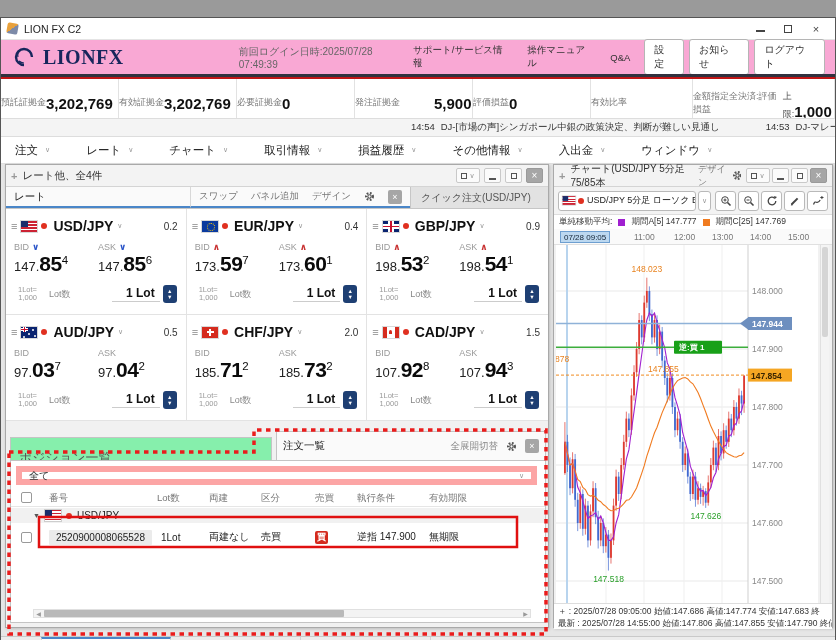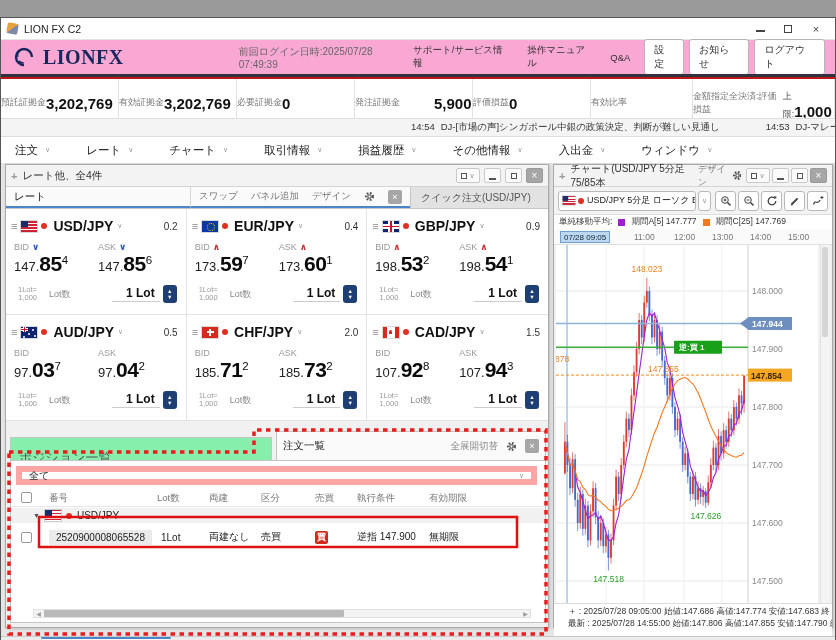--- a/index.html
+++ b/index.html
@@ -124,21 +124,21 @@
 .cselmini{width:13px;height:20px;border:1px solid #b9b9b9;border-radius:3px;background:#fff;display:flex;align-items:center;justify-content:center}
 .cbtn{width:21px;height:20px;border:1px solid #b9b9b9;border-radius:3px;background:#fff;display:flex;align-items:center;justify-content:center;margin-left:2px}
 .clegend{position:absolute;left:0;top:50px;right:0;height:14px;background:#fff;display:flex;align-items:center;gap:6px;padding-left:5px;font-size:8.5px;color:#333;white-space:nowrap}
 .swatch{display:inline-block;width:7px;height:7px;flex:none}
 .timeaxis{position:absolute;left:0;top:64px;right:0;height:16px;background:#fafafa;border-bottom:1px solid #e0e0e0}
 .tchip{position:absolute;left:6px;top:2px;height:12px;background:#bcd8f0;border:1px solid #6e9fd0;font-size:8px;color:#123;display:flex;align-items:center;padding:0 3px}
 .tlbl{position:absolute;top:3px;font-size:8.5px;color:#777}
 #chartSvg{position:absolute;left:2px;top:80px;background:#fff}
 .vscroll{position:absolute;right:3px;top:80px;width:9px;height:358px;background:#f4f4f4;border-left:1px solid #e0e0e0}
 .vs-thumb{position:absolute;left:1px;top:2px;width:6px;height:90px;background:#d5d5d5;border-radius:2px}
-.cstatus{position:absolute;left:0;top:438px;right:0;height:33px;background:#fff;border-top:1px solid #ddd;padding:1px 0 0 14px;overflow:hidden}
+.cstatus{position:absolute;left:0;top:438px;right:0;height:26px;background:#fff;border-top:1px solid #ddd;padding:1px 0 0 4px;overflow:hidden}
 .cstatus div{font-size:8.5px;color:#333;line-height:12px;white-space:nowrap}
 .axlbl{font-size:8.5px;fill:#888}
 .blbl{font-size:8.5px;fill:#fff;font-weight:bold}
 .obadge{font-size:8.5px;fill:#3a2400;font-weight:bold}
 .olbl{font-size:8.5px;fill:#e8821e}
 .glbl{font-size:8.5px;fill:#2aa02a}
 .gbadge{font-size:8px;fill:#fff;font-weight:bold}
 
 .annot{position:absolute;left:0;top:0;pointer-events:none;z-index:60}
 

